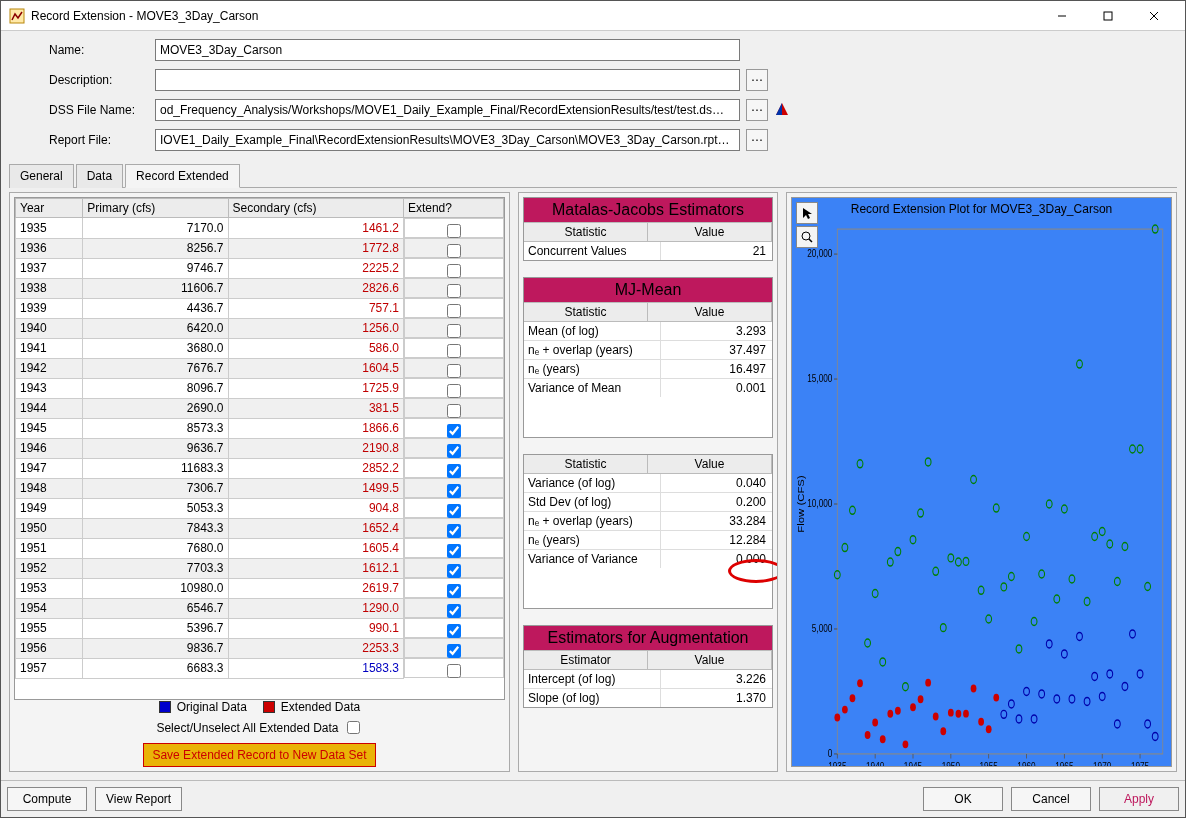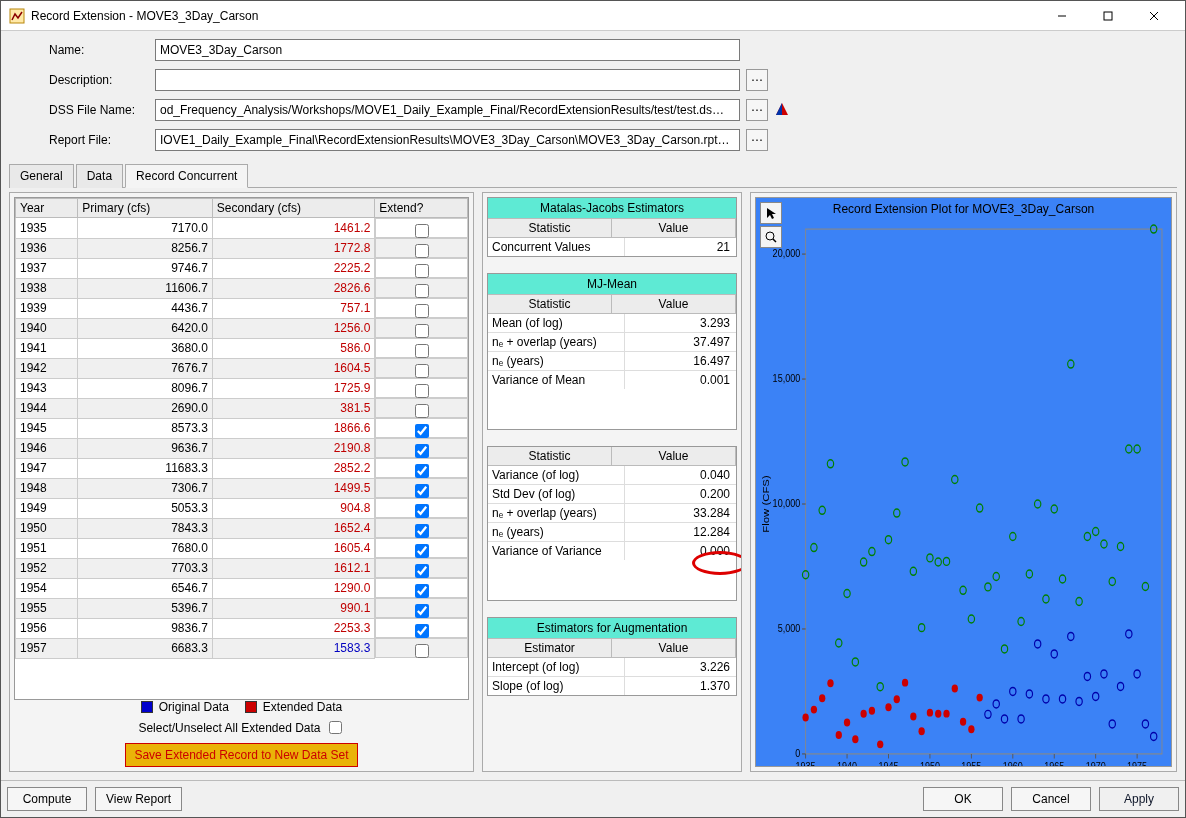--- a/index.html
+++ b/index.html
@@ -13,52 +13,52 @@
 .content { flex:1; padding:8px; display:flex; flex-direction:column; gap:4px; overflow:hidden; }
 .form-row { display:flex; align-items:center; gap:6px; margin-bottom:4px;margin-left:40px; }
 .form-row .lbl { width:100px; text-align:left; }
 .form-row input[type=text] { flex:1; max-width:585px; height:22px; border:1px solid #7a7a7a; padding:2px 4px; background:#fff; font-family:inherit; font-size:12px; }
 .icon-btn { width:22px; height:22px; border:1px solid #999; background:#f6f6f6; display:flex; align-items:center; justify-content:center; cursor:pointer; }
 .tabs { display:flex; border-bottom:1px solid #aaa; margin-top:4px; }
 .tab { padding:4px 10px; border:1px solid #aaa; border-bottom:none; background:#e9e9e9; margin-right:2px; cursor:pointer; position:relative; top:1px; }
 .tab.active { background:#f4f4f4; border-bottom:1px solid #f4f4f4; }
 .body3 { flex:1; display:flex; gap:8px; overflow:hidden; }
 .panel { border:1px solid #aaa; background:#f4f4f4; padding:4px; display:flex; flex-direction:column; overflow:hidden; }
-.leftpanel { width:465px; }
+.leftpanel { width:501px; }
 .midpanel { width:260px; overflow-y:auto; gap:16px; }
 .rightpanel { flex:1; }
 .datagrid-wrap { flex:1; border:1px solid #999; background:#fff; overflow:auto; position:relative; }
 table.dg { width:100%; border-collapse:collapse; font-size:12px; }
 table.dg th { background:#ececec; border:1px solid #bbb; padding:2px 4px; font-weight:normal; text-align:left; position:sticky; top:0; }
 table.dg td { border:1px solid #ccc; padding:2px 4px; height:20px; }
 table.dg td.num { text-align:right; }
 table.dg tr:nth-child(odd) td { background:#fff; }
 table.dg tr:nth-child(even) td { background:#f0f0f0; }
 .sec-red { color:#c00000; }
 .sec-blue { color:#0000c0; }
 .chk { display:flex; justify-content:center; }
 .chk input { width:14px; height:14px; }
 .legend-row { display:flex; justify-content:center; align-items:center; gap:6px; }
 .swatch { width:12px; height:12px; display:inline-block; border:1px solid #333; }
 .kvtable { border:1px solid #999; background:#fff; }
-.kvtitle { text-align:center; padding:3px; border-bottom:1px solid #bbb; background:#5eead4; font-size:12px; }
+.kvtitle { text-align:center; padding:3px; border-bottom:1px solid #bbb; background:#be185d; font-size:16px; }
 .kvhead { display:flex; border-bottom:1px solid #bbb; background:#ececec; }
 .kvhead div { flex:1; padding:2px 4px; border-right:1px solid #bbb; text-align:center; }
 .kvrow { display:flex; border-bottom:1px solid #ddd; }
 .kvrow:last-child { border-bottom:none; }
 .kvrow .k { flex:1.3; padding:2px 4px; border-right:1px solid #ddd; }
 .kvrow .v { flex:1; padding:2px 6px; text-align:right; }
 .circle-mark { position:absolute; border:3px solid #d00; border-radius:50%; pointer-events:none; }
 .chart-area { flex:1; background:#3b82f6; border:1px solid #999; position:relative; overflow:hidden; }
 .chart-toolbar { position:absolute; left:4px; top:4px; display:flex; flex-direction:column; gap:2px; z-index:3; }
 .chart-toolbar .tb { width:22px; height:22px; border:1px solid #888; background:#f4f4f4; display:flex; align-items:center; justify-content:center; cursor:pointer; }
 .chart-title { text-align:center; font-size:12px; padding:4px 0; }
 .btnbar { padding:6px; display:flex; gap:8px; border-top:1px solid #bbb; }
 .btn { min-width:80px; height:24px; border:1px solid #888; background:#f6f6f6; padding:0 10px; cursor:pointer; font-family:inherit; font-size:12px; }
-.btn.disabled { color:#0f172a; background:#f0f0f0; }
+.btn.disabled { color:#be185d; background:#f0f0f0; }
 .red-btn { border:1px solid #c00; color:#c00; padding:4px 8px; cursor:pointer; background:#eab308; }
 .selectrow { display:flex; justify-content:center; align-items:center; gap:4px; margin-top:4px; }
 svg.plot { width:100%; height:100%; }
 svg text { font-size:10px; font-family:inherit; }
 </style>
 </head>
 <body>
 
 <div class="window">
   <div class="titlebar">
@@ -110,21 +110,21 @@
     </div>
     <div class="form-row">
       <span class="lbl">Report File:</span>
       <input type="text" value="IOVE1_Daily_Example_Final\RecordExtensionResults\MOVE3_3Day_Carson\MOVE3_3Day_Carson.rpt…" style="">
       <div class="icon-btn">⋯</div>
     </div>
 
     <div class="tabs">
       <div class="tab">General</div>
       <div class="tab">Data</div>
-      <div class="tab active">Record Concurrent</div>
+      <div class="tab active">Record Extended</div>
     </div>
 
     <div class="body3">
 
       <div class="panel leftpanel">
         <div class="datagrid-wrap">
           <table class="dg" id="datagrid">
             <thead>
                 <tr>
               <th>Year</th>
@@ -267,20 +267,28 @@
                   <td class="num">7680.0</td>
                   <td class="num sec-red">1605.4</td>
                   <td class="chk" style="text-align: center;">
                     <input type="checkbox" checked="" style="">
                   </td>
                 </tr>
                 <tr>
                   <td>1952</td>
                   <td class="num">7703.3</td>
                   <td class="num sec-red">1612.1</td>
+                  <td class="chk" style="text-align: center;">
+                    <input type="checkbox" checked="" style="">
+                  </td>
+                </tr>
+                <tr>
+                  <td>1953</td>
+                  <td class="num">10980.0</td>
+                  <td class="num sec-red">2619.7</td>
                   <td class="chk" style="text-align: center;">
                     <input type="checkbox" checked="" style="">
                   </td>
                 </tr>
                 <tr>
                   <td>1954</td>
                   <td class="num">6546.7</td>
                   <td class="num sec-red">1290.0</td>
                   <td class="chk" style="text-align: center;">
                     <input type="checkbox" checked="" style="">

